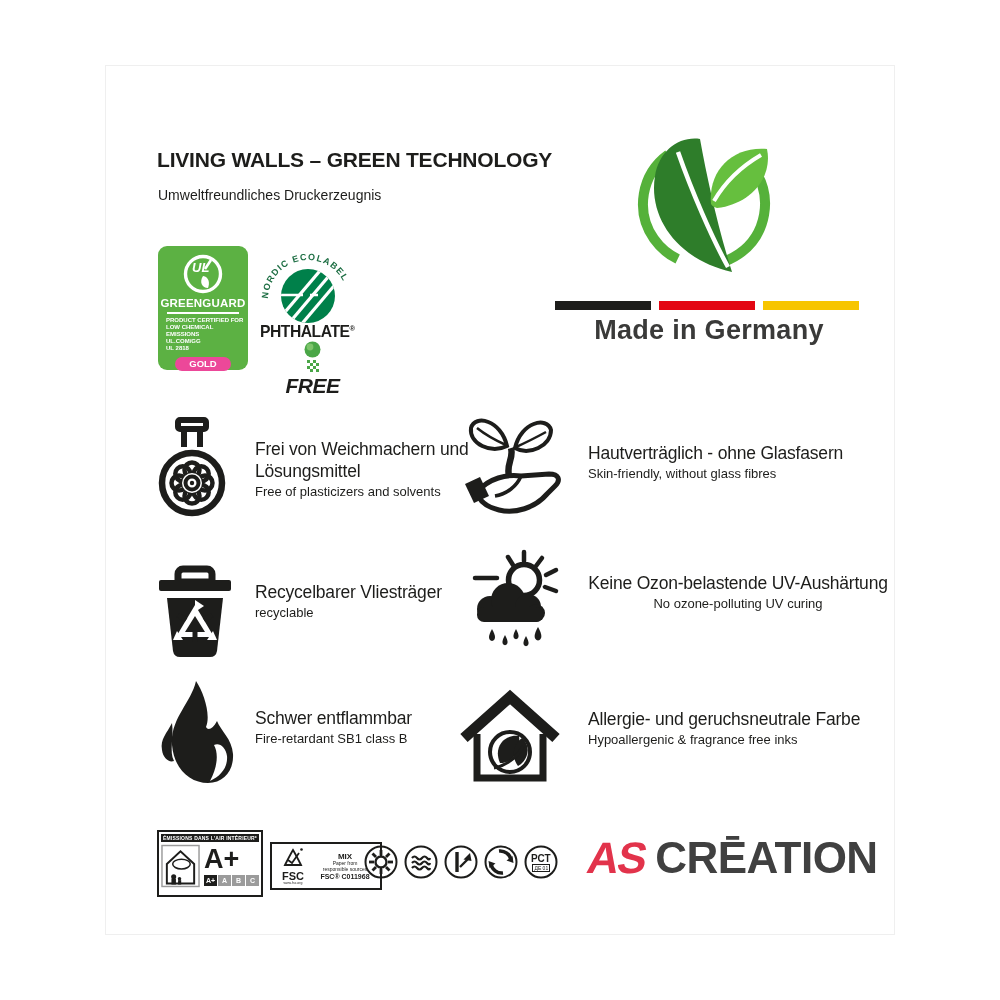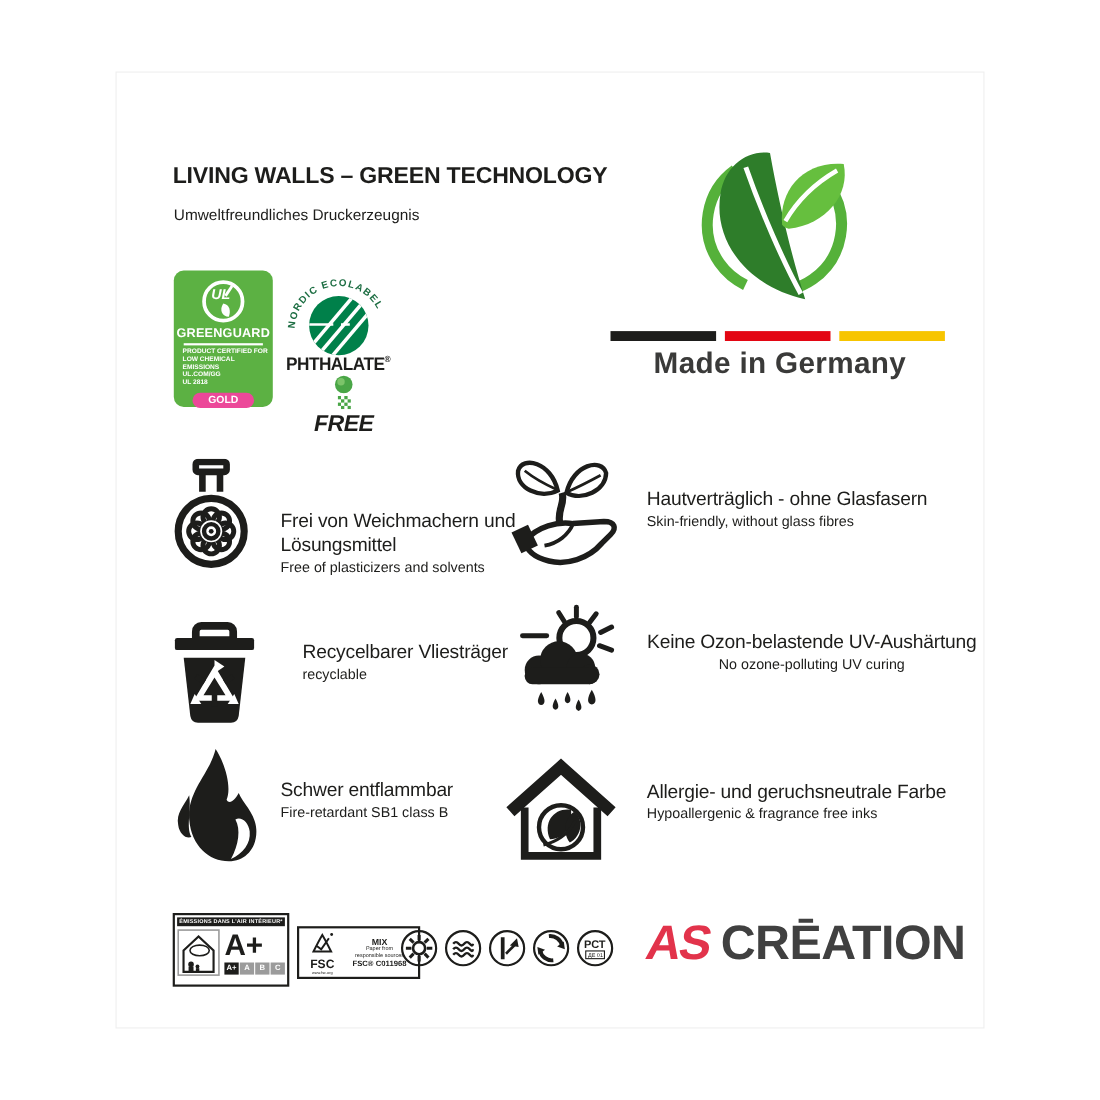--- a/index.html
+++ b/index.html
@@ -162,21 +162,21 @@
       <circle cx="25.8" cy="75.2" r="7.5" fill="none" stroke="#1d1d1b" stroke-width="4.5"></circle>
       <circle cx="22" cy="66" r="7.5" fill="none" stroke="#1d1d1b" stroke-width="4.5"></circle>
       <circle cx="25.8" cy="56.8" r="7.5" fill="none" stroke="#1d1d1b" stroke-width="4.5"></circle>
       <circle cx="35" cy="53" r="7.5" fill="none" stroke="#1d1d1b" stroke-width="4.5"></circle>
       <circle cx="44.2" cy="56.8" r="7.5" fill="none" stroke="#1d1d1b" stroke-width="4.5"></circle>
       <circle cx="35" cy="66" r="10" fill="#fff"></circle>
       <circle cx="35" cy="66" r="6.5" fill="none" stroke="#1d1d1b" stroke-width="4"></circle>
       <circle cx="35" cy="66" r="2.2" fill="#1d1d1b"></circle>
     </g>
   </svg>
-  <div class="abs" style="left:255px; top:438px; width:232px;margin-top:24px;">
+  <div class="abs" style="left:255px; top:438px; width:232px;">
     <div class="feat-title">Frei von Weichmachern und Lösungsmittel</div>
     <div class="feat-sub">Free of plasticizers and solvents</div>
   </div>
 
   <svg class="abs" style="left:463px; top:410px;" width="100" height="112" viewBox="0 0 100 112">
     <g stroke="#1d1d1b">
       <path d="M44,36 C38,10 12,4 8,18 C6,34 28,44 44,36 Z" fill="#fff" stroke-width="4"></path>
       <path d="M14,18 C24,26 34,31 43,35" fill="none" stroke-width="2.5"></path>
       <path d="M52,38 C58,12 84,6 88,20 C88,36 66,46 52,38 Z" fill="#fff" stroke-width="4"></path>
       <path d="M83,22 C72,28 62,33 53,37" fill="none" stroke-width="2.5"></path>
@@ -198,21 +198,21 @@
     <path fill-rule="evenodd" fill="#fff" d="M40,49 L59,81 L21,81 Z M40,60 L50,76 L30,76 Z"></path>
     <g stroke="#1d1d1b" stroke-width="5">
       <line x1="31" y1="64" x2="23" y2="59"></line>
       <line x1="49" y1="64" x2="57" y2="59"></line>
       <line x1="40" y1="75" x2="40" y2="86"></line>
     </g>
     <polygon points="40,44 49,50 40,56" fill="#fff"></polygon>
     <polygon points="62,84 52,84 58,75" fill="#fff"></polygon>
     <polygon points="18,84 28,84 22,75" fill="#fff"></polygon>
   </svg>
-  <div class="abs" style="left:255px; top:581px; width:260px;margin-left:20px;">
+  <div class="abs" style="left:255px; top:581px; width:260px;">
     <div class="feat-title">Recycelbarer Vliesträger</div>
     <div class="feat-sub">recyclable</div>
   </div>
 
   <svg class="abs" style="left:468px; top:549px;" width="95" height="104" viewBox="0 0 95 104">
     <g stroke="#1d1d1b" stroke-width="4.5" stroke-linecap="round">
       <line x1="56" y1="3" x2="56" y2="12"></line>
       <line x1="74" y1="9" x2="68" y2="17"></line>
       <line x1="88" y1="21" x2="78" y2="26"></line>
       <line x1="88" y1="42" x2="77" y2="38"></line>

